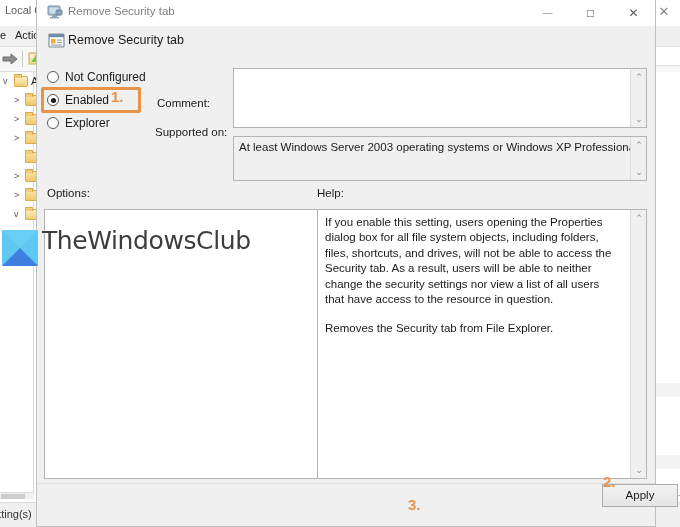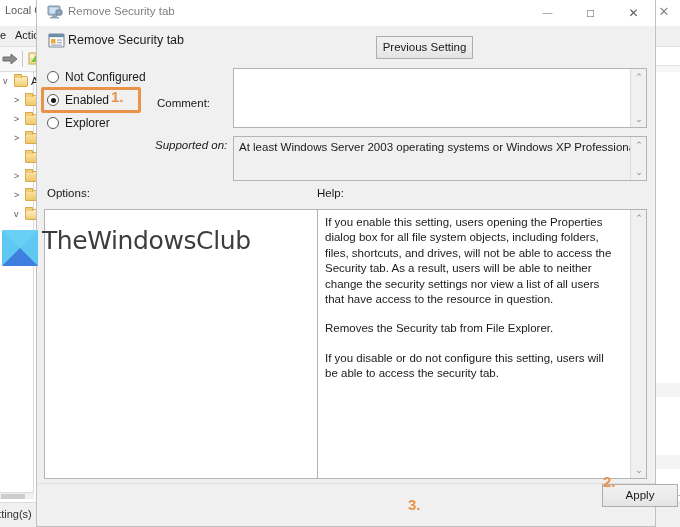--- a/index.html
+++ b/index.html
@@ -509,21 +509,20 @@
           <rect x="1" y="2" width="15" height="13" rx="1" fill="#ffffff" stroke="#7f8c99" stroke-width="1.2"></rect>
           <rect x="1" y="2" width="15" height="3.2" fill="#6d8ea8"></rect>
           <rect x="3" y="7" width="4.5" height="4.5" fill="#f0a830"></rect>
           <rect x="9" y="7.5" width="5" height="1.2" fill="#9aa7b2"></rect>
           <rect x="9" y="10" width="5" height="1.2" fill="#9aa7b2"></rect>
           <rect x="3" y="12.5" width="11" height="1.2" fill="#9aa7b2"></rect>
         </svg>
       </span>
       <span class="dlg-hdr-title">Remove Security tab</span>
 
-      <div class="btn btn-prev">Previous Setting</div>
 
       <div class="radio-group">
         <div class="radio-row" style="top:0px;">
           <span class="radio-circle"></span>
           <span class="radio-label">Not Configured</span>
         </div>
         <div class="radio-row" style="top:23px;">
           <span class="radio-circle checked"></span>
           <span class="radio-label">Enabled</span>
         </div>
@@ -538,41 +537,40 @@
 
       <span class="fld-label" style="left:120px; top:45px;margin-top:26px;">Comment:</span>
       <div class="textbox" style="left:196px; top:42px; width:414px; height:60px;">
         <span class="tb-inner-text"></span>
         <div class="vscroll">
           <span class="vscroll-up">⌃</span>
           <span class="vscroll-dn">⌄</span>
         </div>
       </div>
 
-      <span class="fld-label" style="left:118px; top:113px;font-style:italic;">Supported on:</span>
+      <span class="fld-label" style="left:118px; top:100px;">Supported on:</span>
       <div class="textbox readonly" style="left:196px; top:110px; width:414px; height:45px;">
         <span class="tb-inner-text">At least Windows Server 2003 operating systems or Windows XP Professional</span>
         <div class="vscroll">
           <span class="vscroll-up">⌃</span>
           <span class="vscroll-dn">⌄</span>
         </div>
       </div>
 
       <span class="fld-label" style="left:10px; top:161px;">Options:</span>
       <span class="fld-label" style="left:280px; top:161px;">Help:</span>
 
       <div class="panel" style="left:7px; top:183px; width:274px; height:270px;">
         <span class="tb-inner-text"></span>
       </div>
 
       <div class="panel" style="left:280px; top:183px; width:330px; height:270px;">
         <div class="help-text">
           <p>If you enable this setting, users opening the Properties dialog box for all file system objects, including folders, files, shortcuts, and drives, will not be able to access the Security tab. As a result, users will be able to neither change the security settings nor view a list of all users that have access to the resource in question.</p>
           <p>Removes the Security tab from File Explorer.</p>
-          <p>If you disable or do not configure this setting, users will be able to access the security tab.</p>
         </div>
         <div class="vscroll">
           <span class="vscroll-up">⌃</span>
           <span class="vscroll-dn">⌄</span>
         </div>
       </div>
 
       <div class="dlg-footer-sep"></div>
 
       <div class="btn btn-apply">Apply</div>

